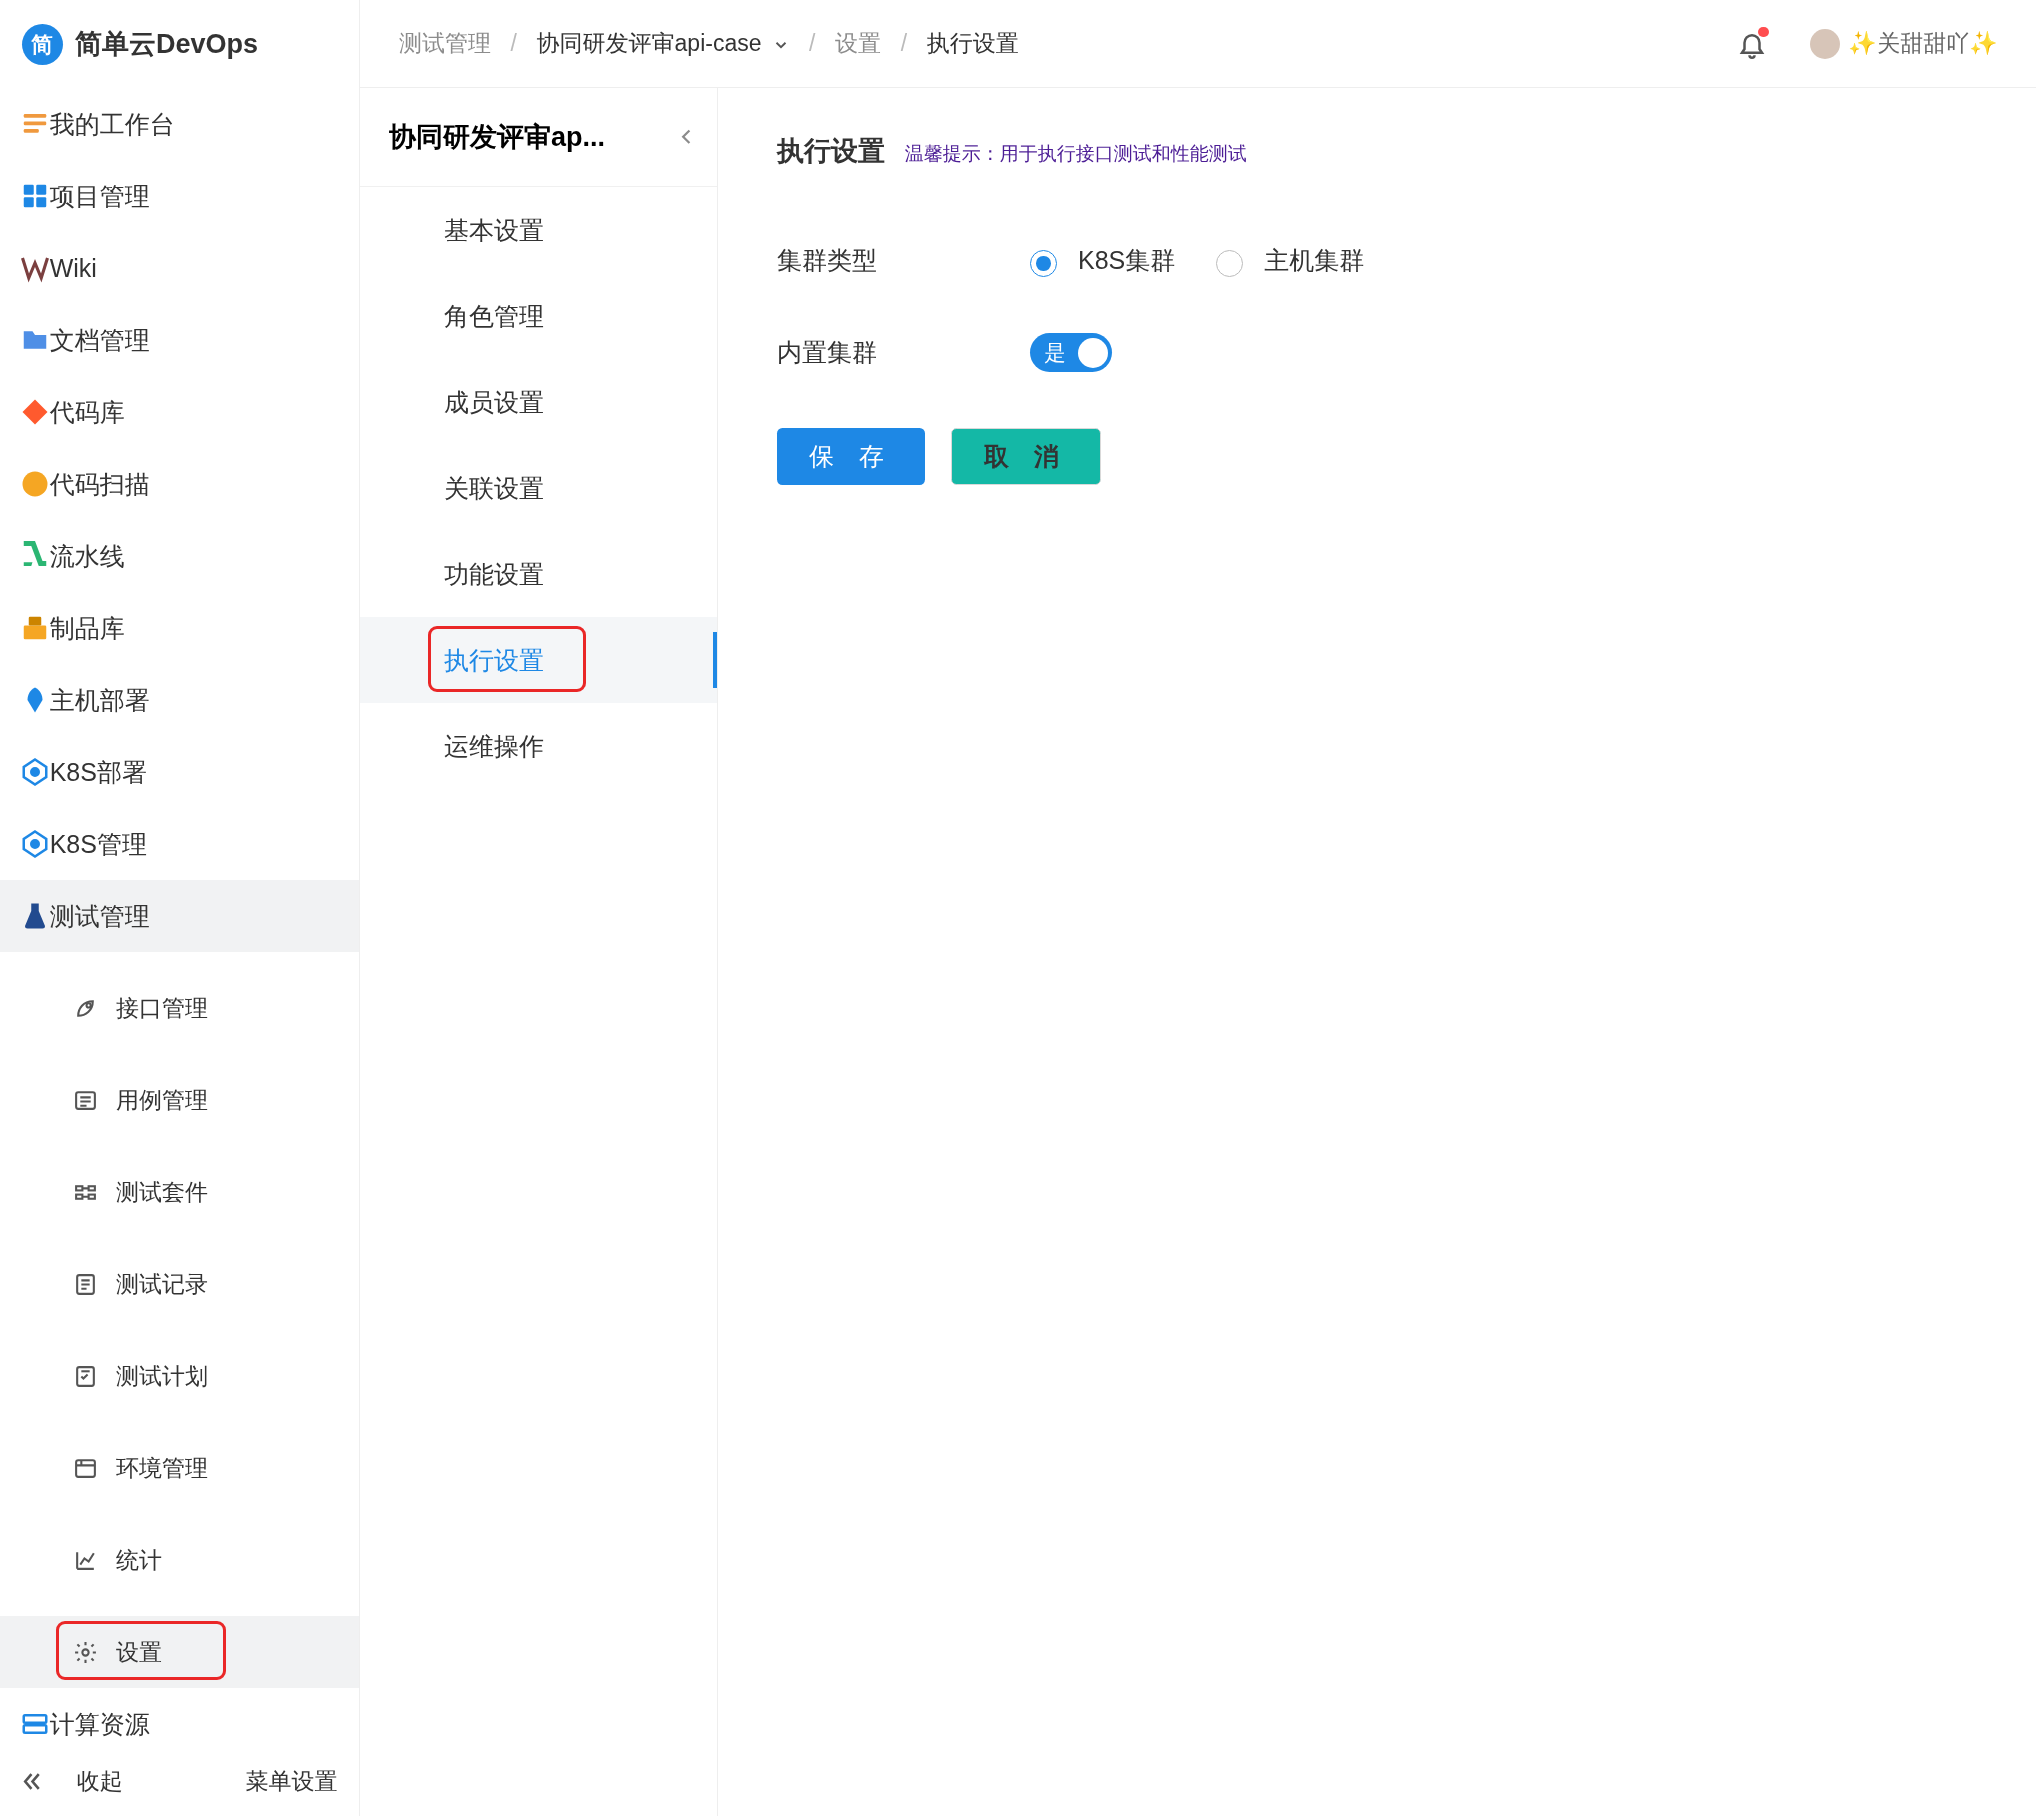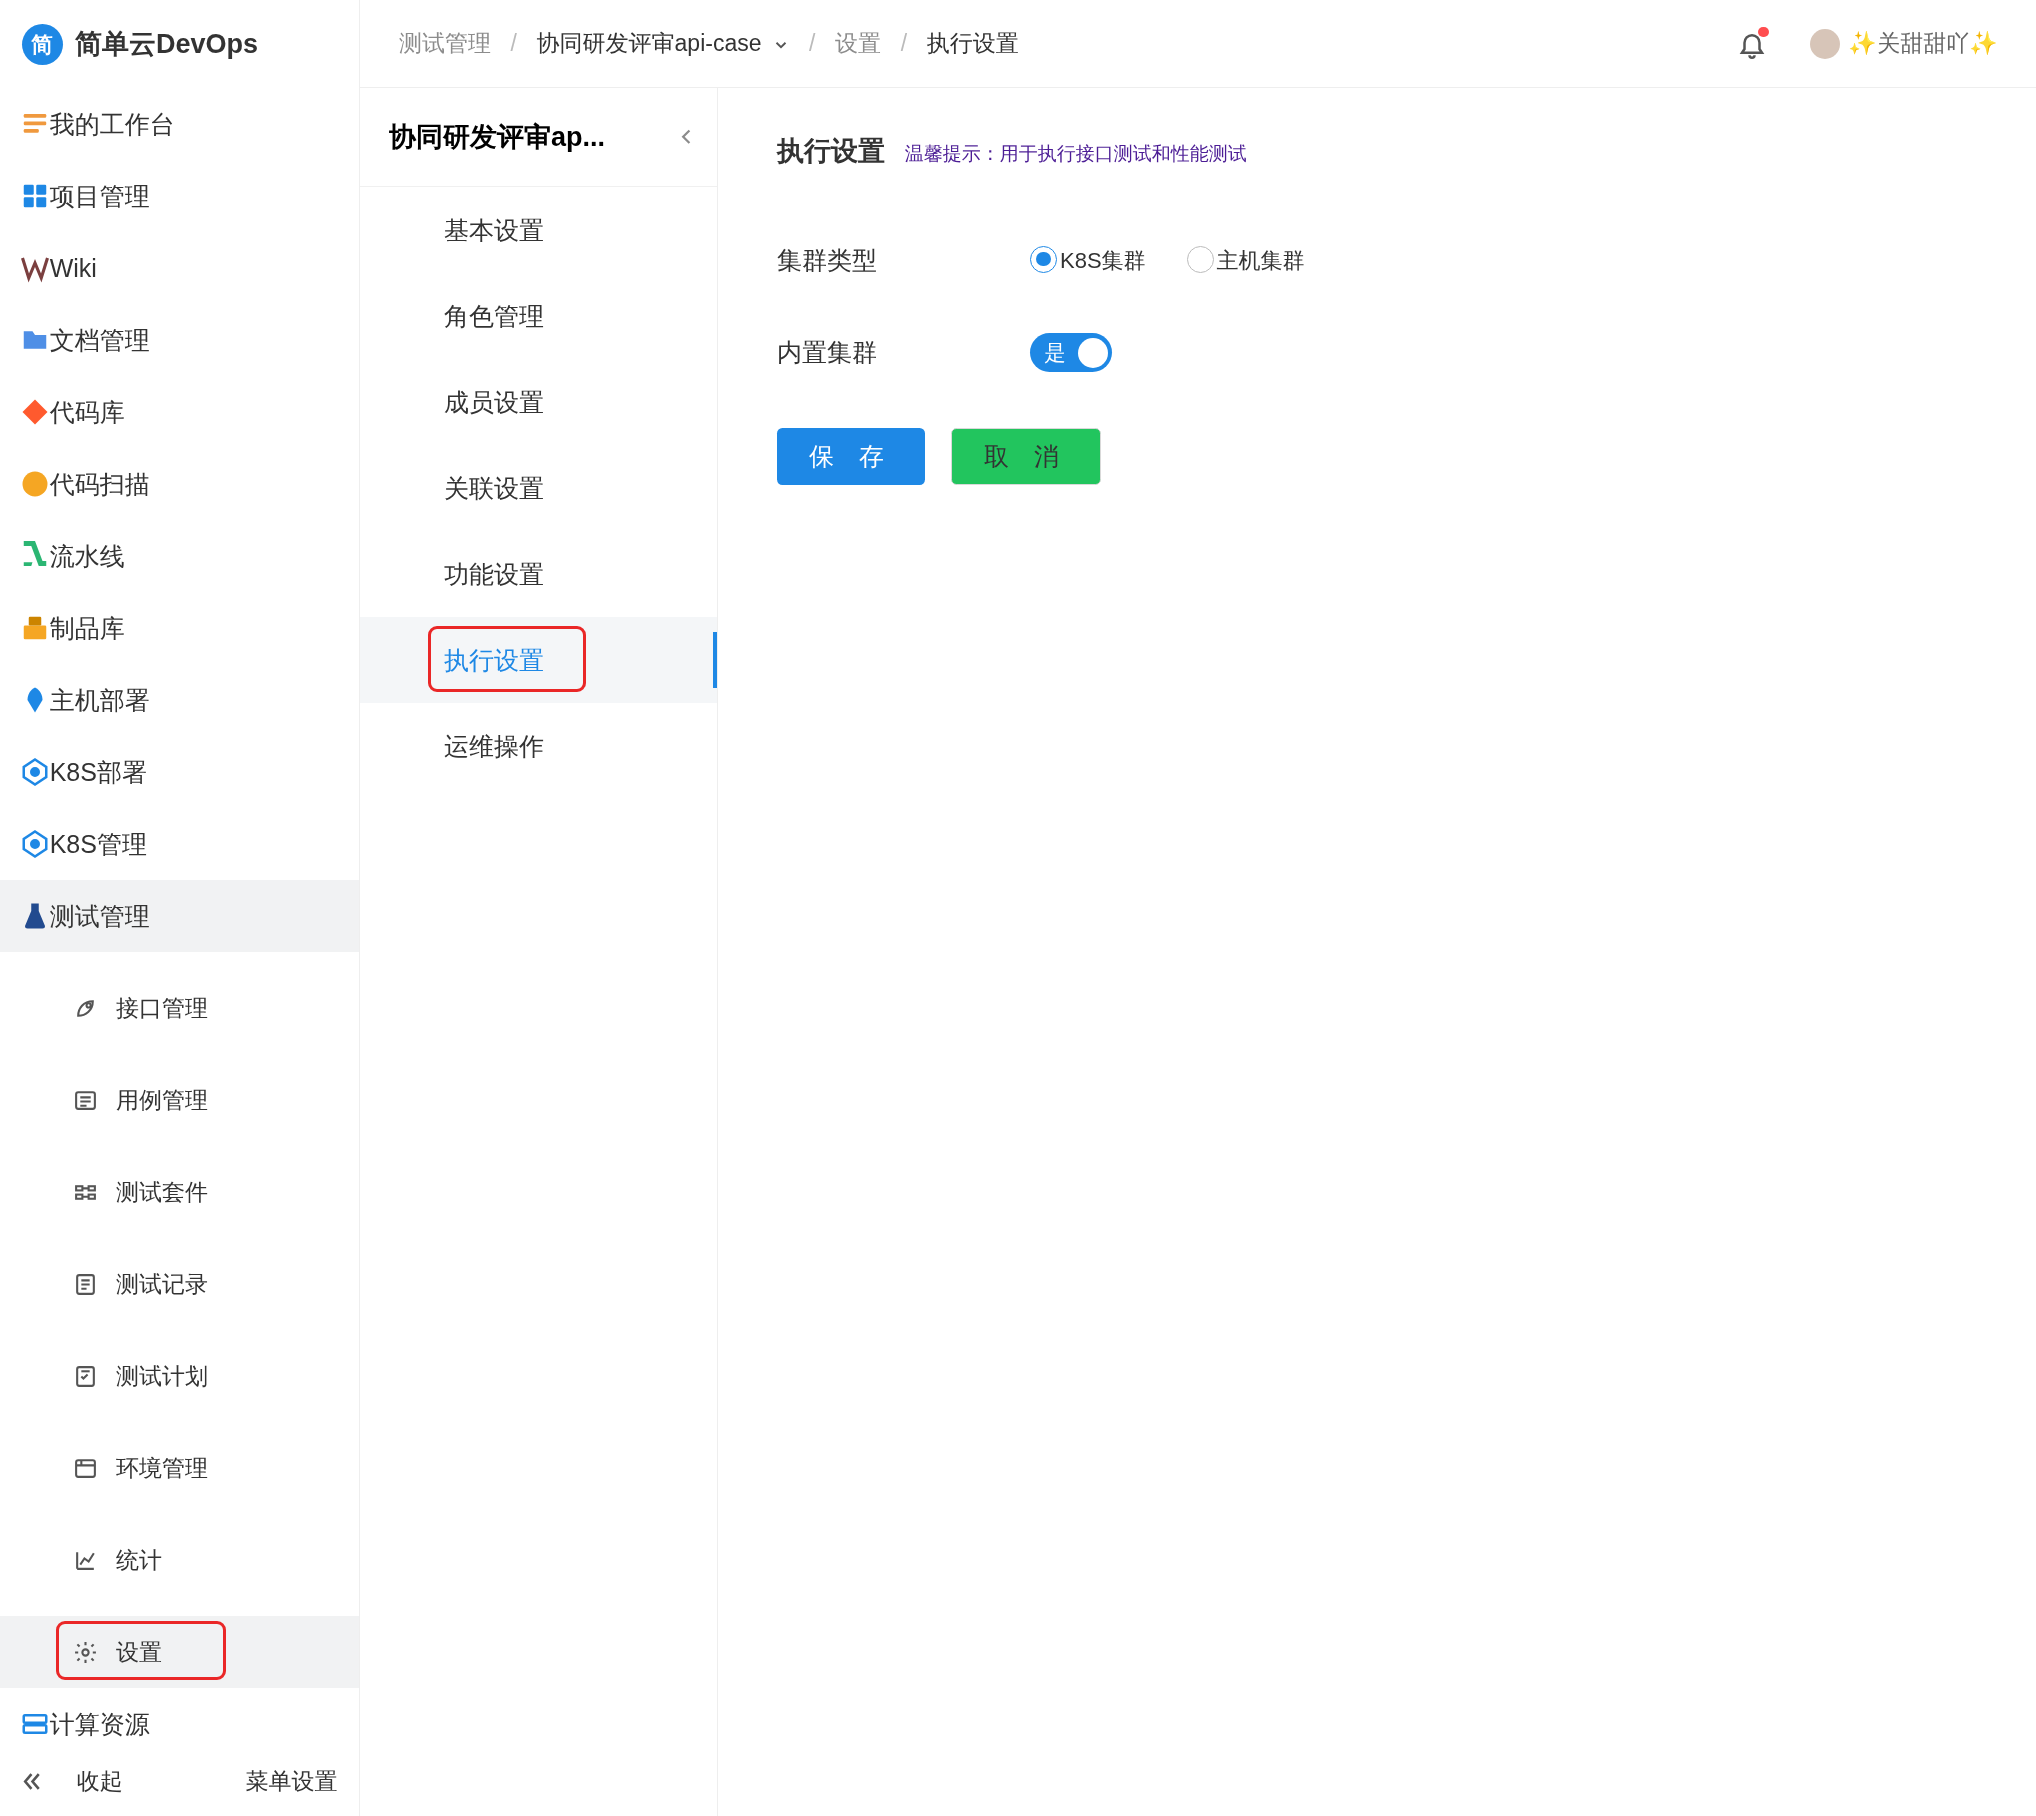--- a/index.html
+++ b/index.html
@@ -44,33 +44,33 @@
 .settings-nav li.active::after { content: ""; position: absolute; right: 0; top: 18%; width: 4.5px; height: 64%; background: #1e88e5; }
 
 .panel { flex: 1; padding: 45px 59px; }
 .panel-header { display: flex; align-items: baseline; gap: 19.7px; margin-bottom: 75px; }
 .panel-title { font-size: 27px; font-weight: 700; color: #333; }
 .panel-hint { font-size: 19px; color: #4c1d95; }
 .form-row { display: flex; align-items: center; margin-bottom: 56px; }
 .form-label { width: 253px; font-size: 25px; color: #333; }
 
 .radio-group { display: flex; gap: 41px; }
-.radio { display: flex; align-items: flex-start; gap: 3px; font-size: 22px; cursor: pointer; }
+.radio { display: flex; align-items: flex-end; gap: 21px; font-size: 25px; cursor: pointer; }
 .radio .r-dot { width: 27px; height: 27px; border: 1.8px solid #bbb; border-radius: 50%; display: flex; align-items: center; justify-content: center; }
 .radio.checked .r-dot { border-color: #1e88e5; }
 .radio.checked .r-dot::after { content: ""; width: 14.3px; height: 14.3px; border-radius: 50%; background: #1e88e5; }
 
 .switch { width: 82px; height: 39px; border-radius: 19.7px; background: #1e88e5; position: relative; cursor: pointer; display: flex; align-items: center; }
 .switch .sw-label { color: #fff; font-size: 21.5px; margin-left: 14.3px; }
 .switch .sw-knob { width: 30px; height: 30px; border-radius: 50%; background: #fff; position: absolute; right: 4.5px; top: 4.5px; }
 
 .btn-row { display: flex; gap: 26px; margin-top: 14.3px; }
 .btn { height: 57px; padding: 0 32px; border-radius: 5.4px; font-size: 25px; cursor: pointer; display: inline-flex; align-items: center; justify-content: center; letter-spacing: 9px; }
 .btn-primary { background: #1e88e5; color: #fff; border: none; }
-.btn-default { background: #22c55e; color: #333; border: 0.9px solid #d9d9d9; }
+.btn-default { background: #14b8a6; color: #333; border: 0.9px solid #d9d9d9; font-weight: bold; }
 
 svg { display: block; }
 </style>
 </head>
 <body>
 
 <aside class="sidebar-left">
   <div class="brand">
     <span class="logo-circle">简</span>
     <span>简单云DevOps</span>

